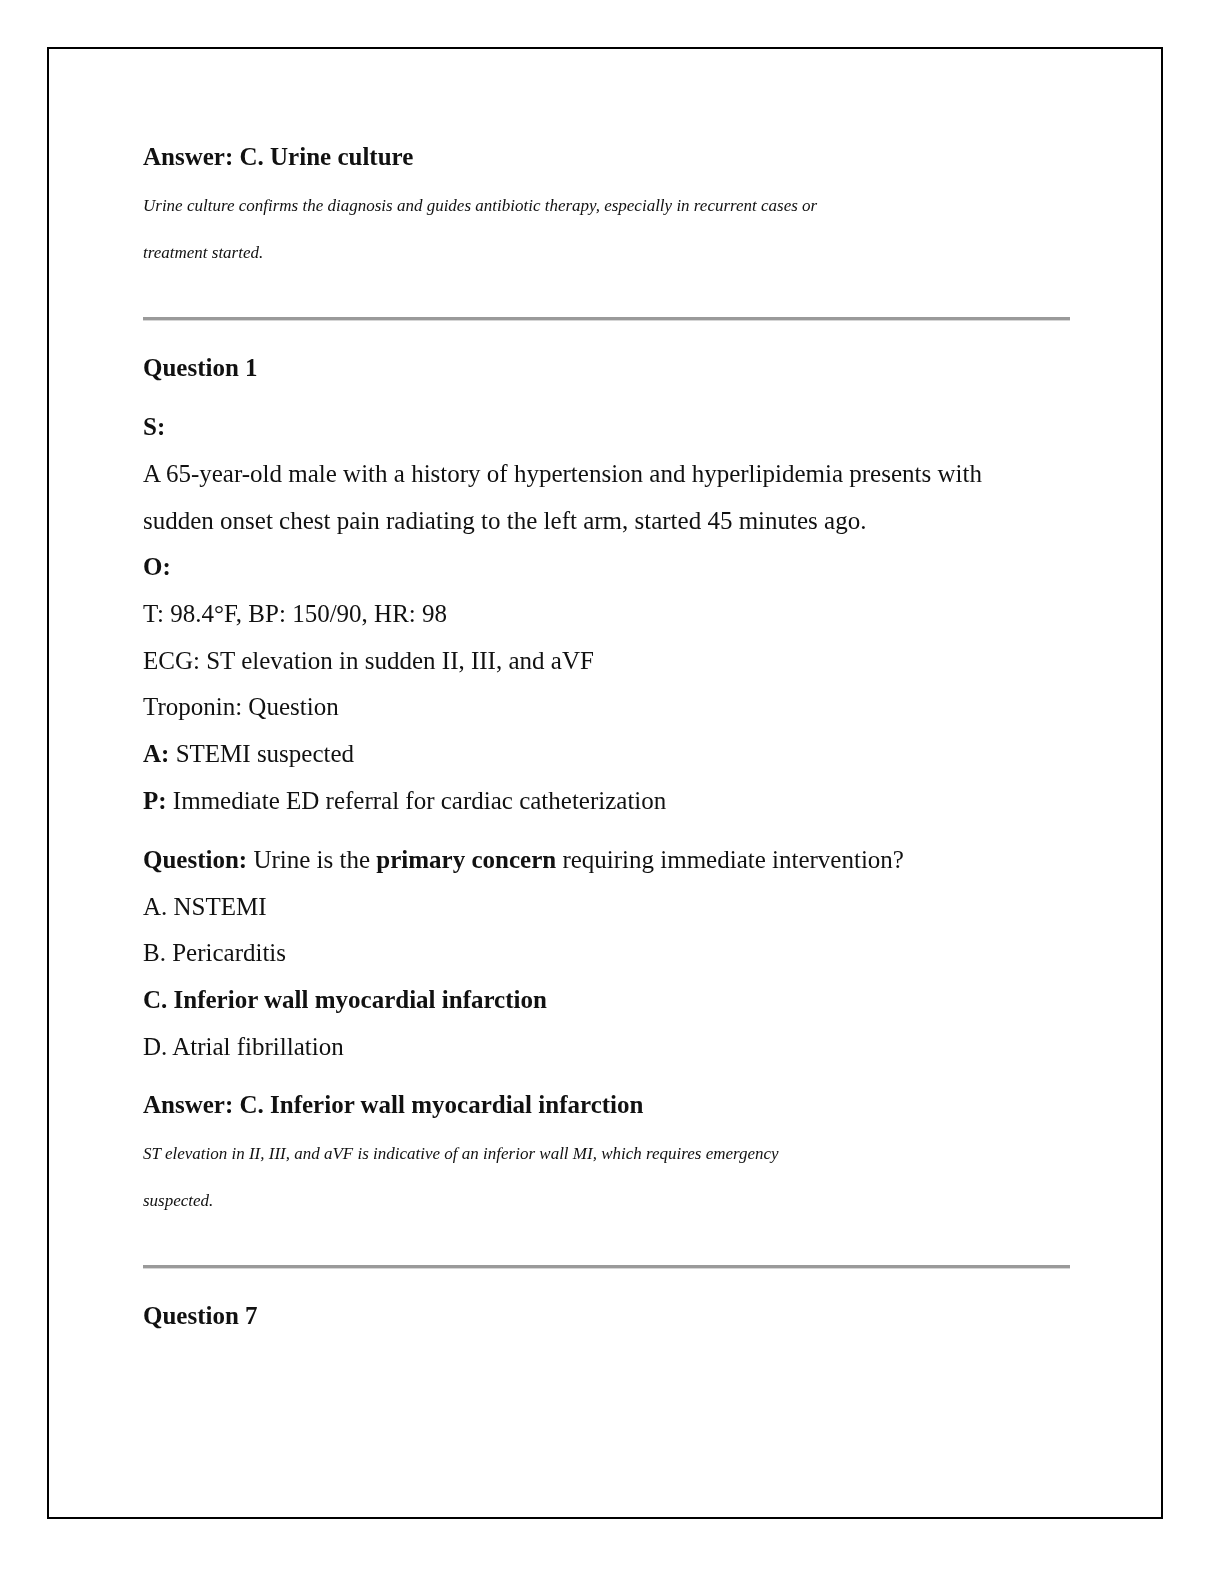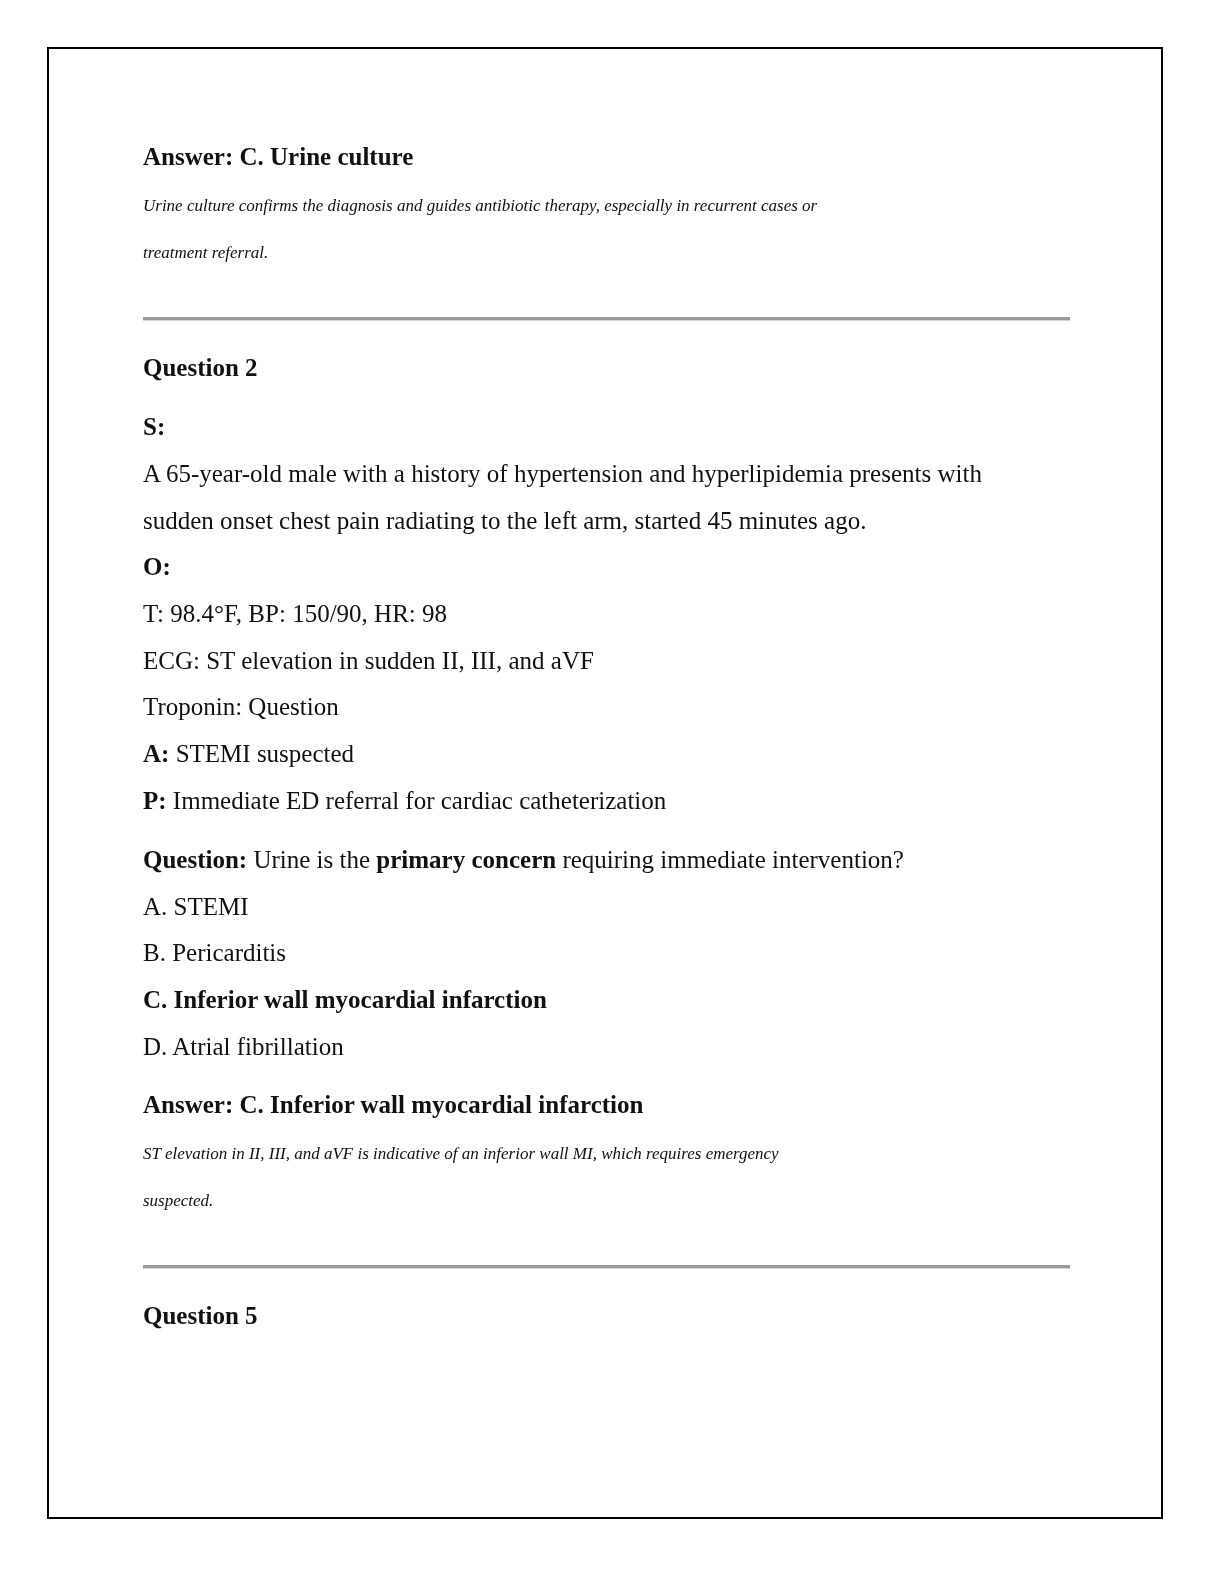--- a/index.html
+++ b/index.html
@@ -22,41 +22,41 @@
     }
   </style>
 </head>
 <body>
 
 <div class="page-border"></div>
 
 <div class="content">
   <div class="line bold" style="top:142px">Answer: C. Urine culture</div>
   <div class="line ital" style="top:191px">Urine culture confirms the diagnosis and guides antibiotic therapy, especially in recurrent cases or</div>
-  <div class="line ital" style="top:238px">treatment referral.</div>
+  <div class="line ital" style="top:238px">treatment started.</div>
 
   <div class="rule" style="top:317px"></div>
 
-  <div class="line bold" style="top:353px">Question 2</div>
+  <div class="line bold" style="top:353px">Question 1</div>
   <div class="line bold" style="top:412px">S:</div>
   <div class="line" style="top:459px">A 65-year-old male with a history of hypertension and hyperlipidemia presents with</div>
   <div class="line" style="top:506px">sudden onset chest pain radiating to the left arm, started 45 minutes ago.</div>
   <div class="line bold" style="top:552px">O:</div>
   <div class="line" style="top:599px">T: 98.4°F, BP: 150/90, HR: 98</div>
   <div class="line" style="top:646px">ECG: ST elevation in sudden II, III, and aVF</div>
   <div class="line" style="top:692px">Troponin: Question</div>
   <div class="line" style="top:739px"><b>A:</b><span> STEMI suspected</span></div>
   <div class="line" style="top:786px"><b>P:</b><span> Immediate ED referral for cardiac catheterization</span></div>
 
   <div class="line" style="top:845px"><b>Question:</b><span> Urine is the </span><b>primary concern</b><span> requiring immediate intervention?</span></div>
-  <div class="line" style="top:892px">A. STEMI</div>
+  <div class="line" style="top:892px">A. NSTEMI</div>
   <div class="line" style="top:938px">B. Pericarditis</div>
   <div class="line bold" style="top:985px">C. Inferior wall myocardial infarction</div>
   <div class="line" style="top:1032px">D. Atrial fibrillation</div>
 
   <div class="line bold" style="top:1090px">Answer: C. Inferior wall myocardial infarction</div>
   <div class="line ital" style="top:1139px">ST elevation in II, III, and aVF is indicative of an inferior wall MI, which requires emergency</div>
   <div class="line ital" style="top:1186px">suspected.</div>
 
   <div class="rule" style="top:1265px"></div>
 
-  <div class="line bold" style="top:1301px">Question 5</div>
+  <div class="line bold" style="top:1301px">Question 7</div>
 </div>
 
 </body></html>

